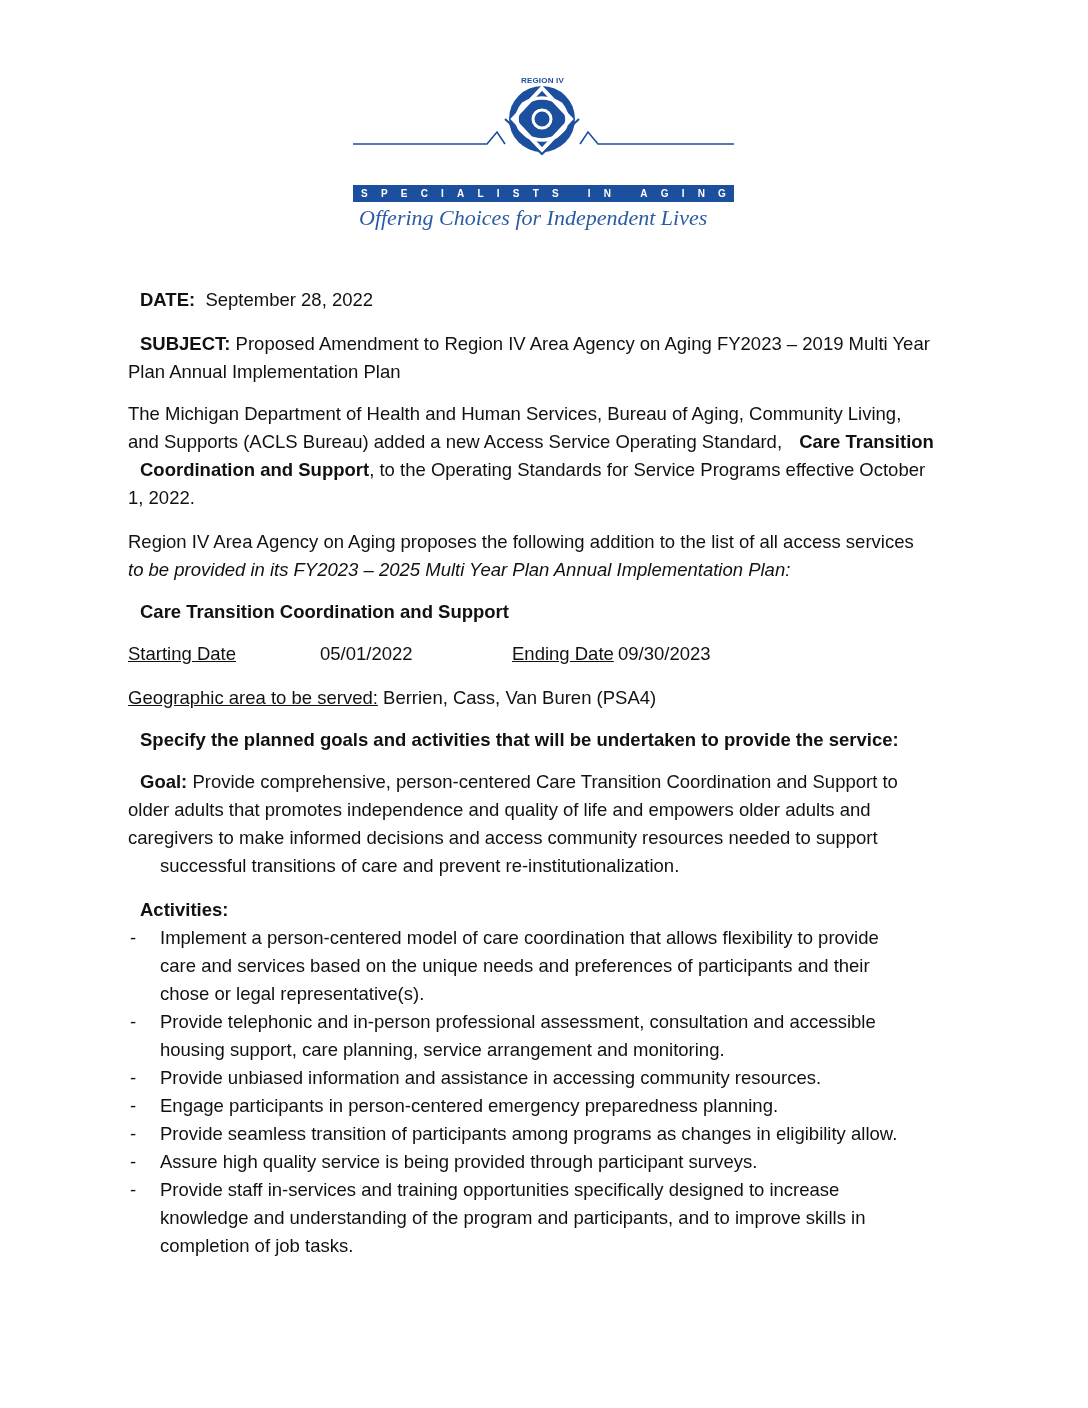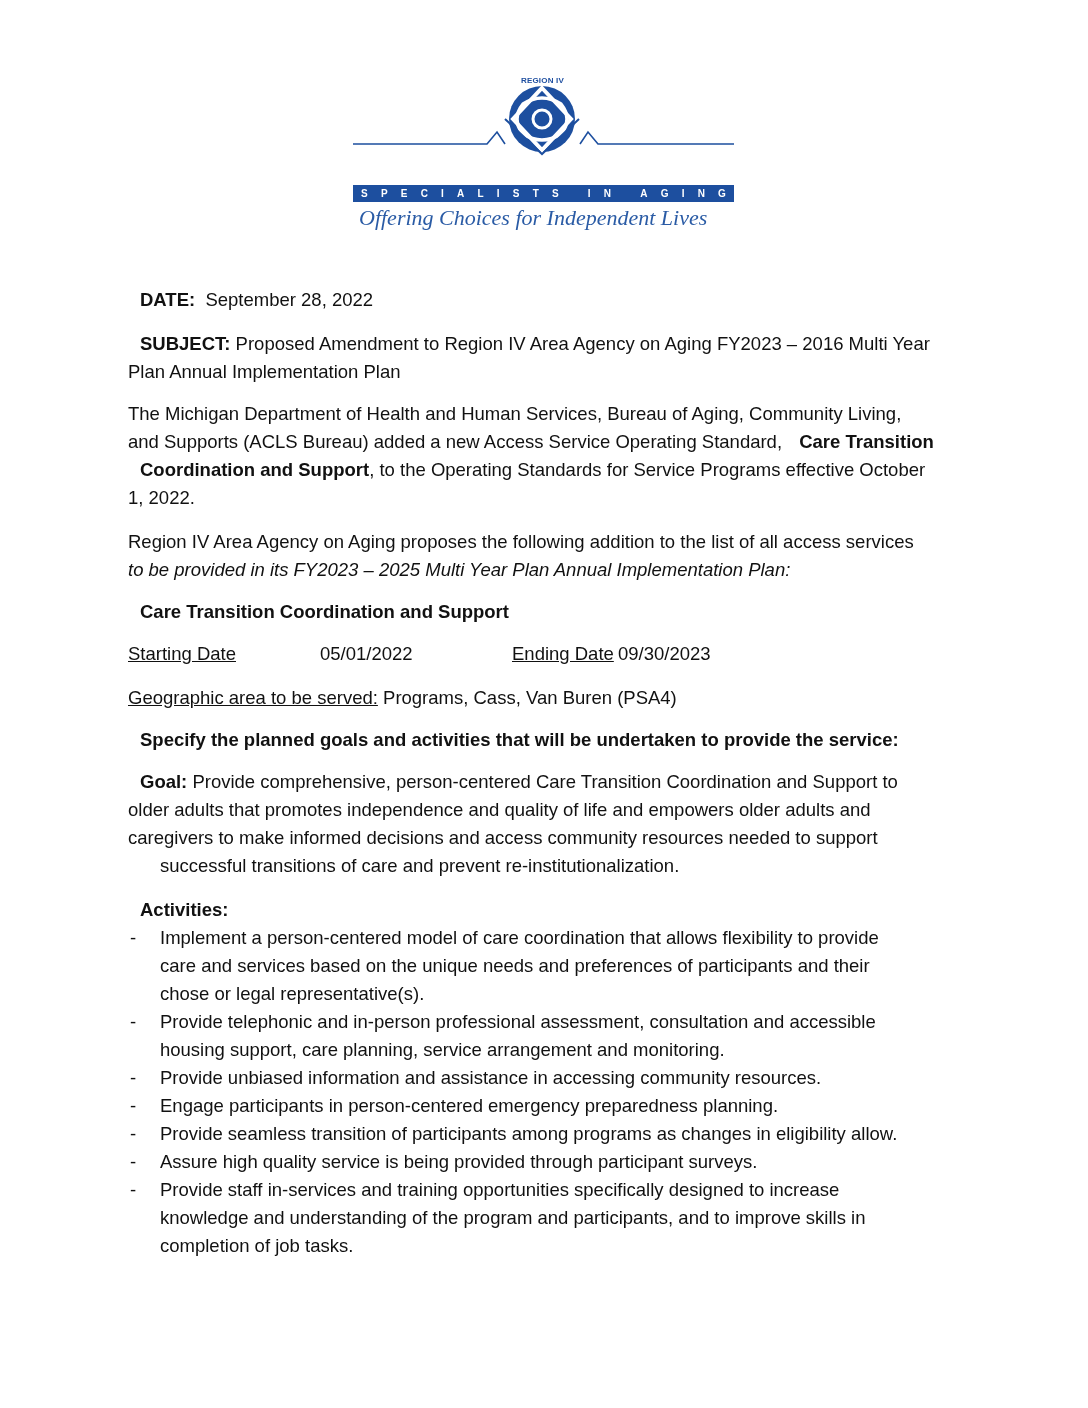--- a/index.html
+++ b/index.html
@@ -81,21 +81,21 @@
   <div class="tagline">Offering Choices for Independent Lives</div>
 </div>
 
 <div class="line" style="top:286px;">
   <span class="b">DATE:</span>&nbsp;
   <span>September 28, 2022</span>
 </div>
 
 <div class="line" style="top:330px;">
   <span class="b">SUBJECT:</span>
-  <span>Proposed Amendment to Region IV Area Agency on Aging FY2023 – 2016 Multi Year</span>
+  <span>Proposed Amendment to Region IV Area Agency on Aging FY2023 – 2019 Multi Year</span>
 </div>
 <div class="line" style="top:358px;">Plan Annual Implementation Plan</div>
 
 <div class="line" style="top:400px;">The Michigan Department of Health and Human Services, Bureau of Aging, Community Living,</div>
 <div class="line" style="top:428px;">
   <span>and Supports (ACLS Bureau) added a new Access Service Operating Standard, </span><span class="b">Care Transition</span>
 </div>
 <div class="line" style="top:456px;">
   <span class="b">Coordination and Support</span><span>, to the Operating Standards for Service Programs effective October</span>
 </div>
@@ -107,21 +107,21 @@
 <div class="line b" style="top:598px;">Care Transition Coordination and Support</div>
 
 <div class="line" style="top:640px;">
   <span class="u" style="position:absolute; left:0;">Starting Date</span>
   <span style="position:absolute; left:192px;">05/01/2022</span>
   <span class="u" style="position:absolute; left:384px;">Ending Date</span>
   <span style="position:absolute; left:490px;">09/30/2023</span>
 </div>
 
 <div class="line" style="top:684px;">
-  <span class="u">Geographic area to be served:</span><span> Programs, Cass, Van Buren (PSA4)</span>
+  <span class="u">Geographic area to be served:</span><span> Berrien, Cass, Van Buren (PSA4)</span>
 </div>
 
 <div class="line b" style="top:726px;">Specify the planned goals and activities that will be undertaken to provide the service:</div>
 
 <div class="line" style="top:768px;">
   <span class="b">Goal:</span><span> Provide comprehensive, person-centered Care Transition Coordination and Support to</span>
 </div>
 <div class="line" style="top:796px;">older adults that promotes independence and quality of life and empowers older adults and</div>
 <div class="line" style="top:824px;">caregivers to make informed decisions and access community resources needed to support</div>
 <div class="line" style="top:852px;margin-left:32px;">successful transitions of care and prevent re-institutionalization.</div>

